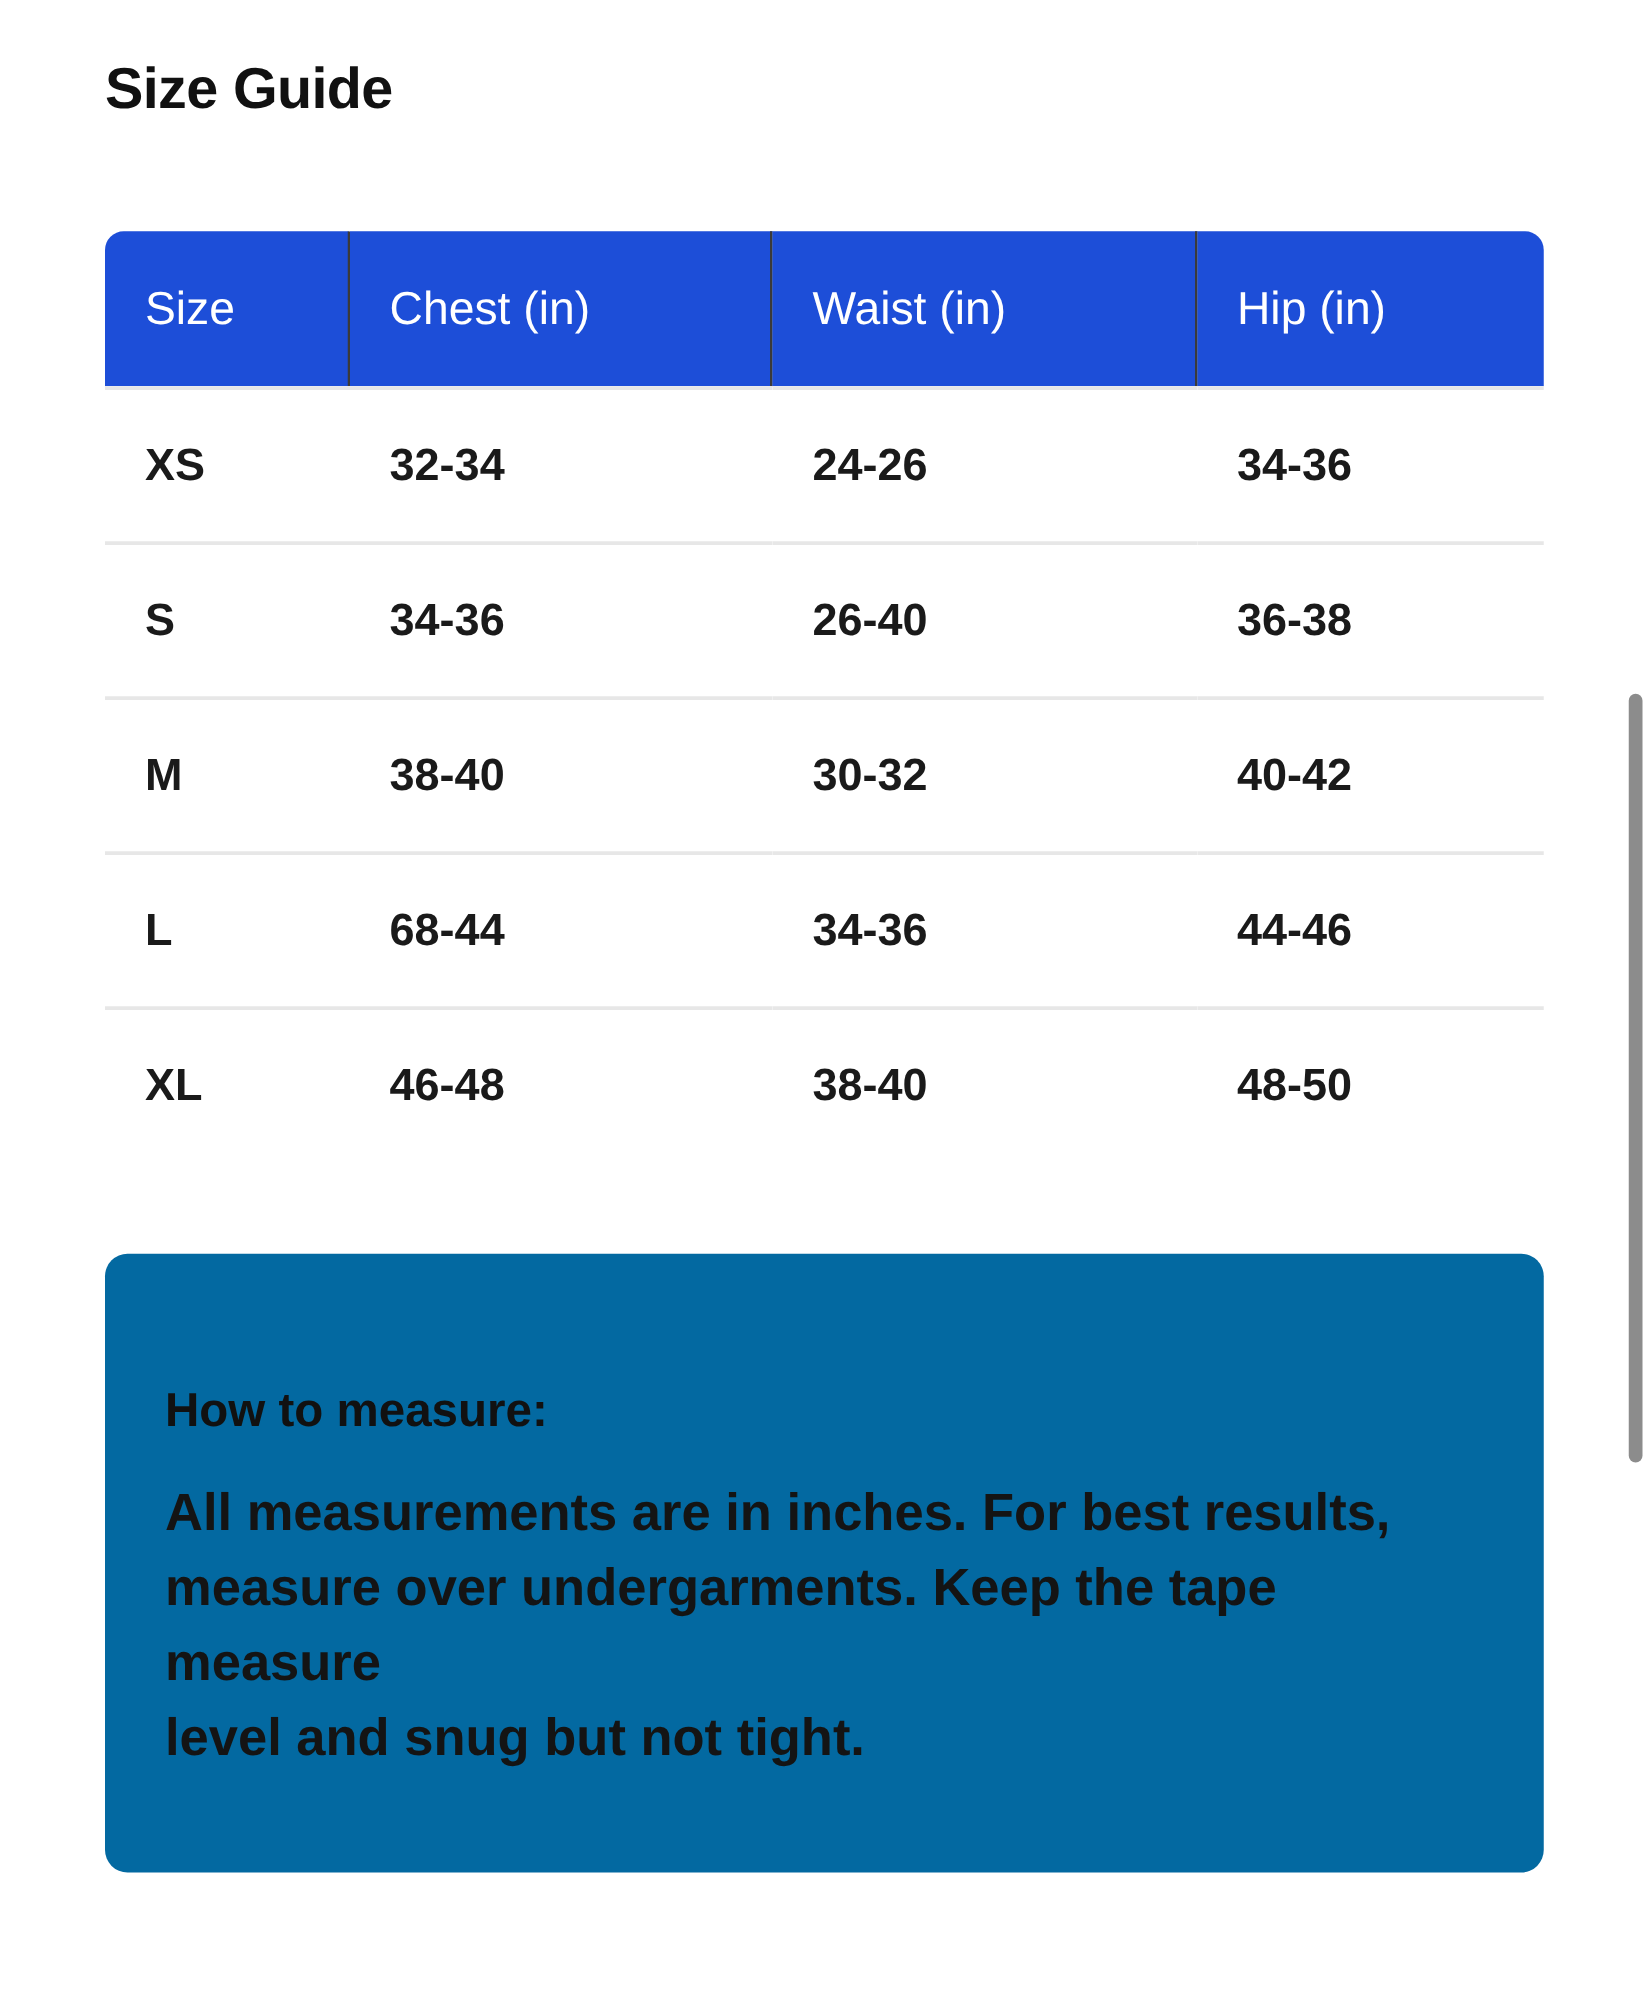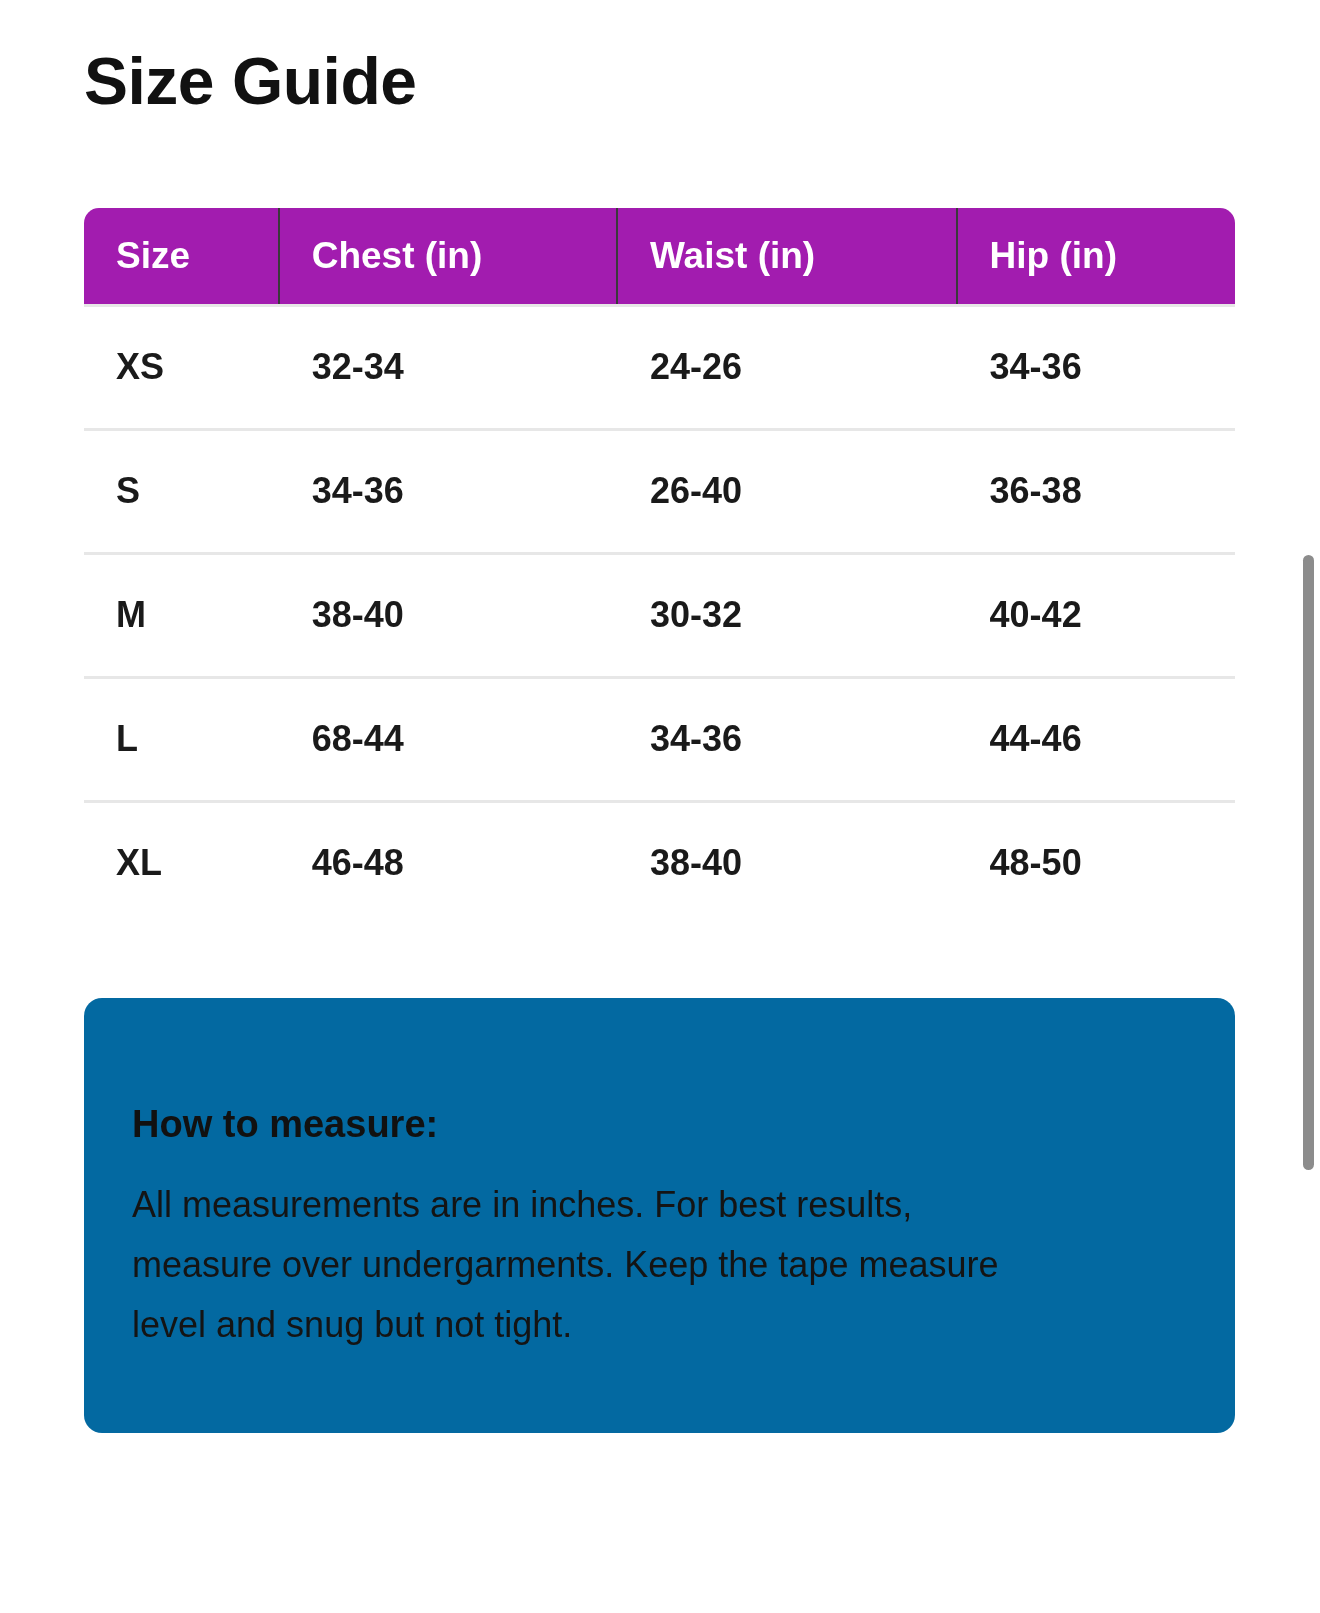--- a/index.html
+++ b/index.html
@@ -11,45 +11,45 @@
     font-family: "Liberation Sans", sans-serif;
     color: #141414;
     position: relative;
     overflow: hidden;
   }
   .page {
     padding: 0 85px 0 84px;
   }
   .page-title {
     margin: 44px 0 0 0;
-    font-size: 66px;
+    font-size: 46px;
     line-height: 1.15;
     font-weight: 700;
     letter-spacing: -0.5px;
     color: #111111;
   }
   .page-subtitle {
     margin: 52px 0 0 0;
     font-size: 37px;
     line-height: 1.2;
     font-weight: 600;
     color: #4a4a4a;
   }
   table.size-table {
     margin-top: 88px;
     width: 100%;
     border-collapse: separate;
     border-spacing: 0;
   }
   table.size-table thead th {
-    background: #a21caf;
+    background: #1d4ed8;
     color: #ffffff;
-    height: 96px;
+    height: 124px;
     font-size: 37px;
-    font-weight: 700;
+    font-weight: 400;
     text-align: left;
     padding: 0 0 0 32px;
     vertical-align: middle;
     border-right: 2px solid #3a3a3a;
   }
   table.size-table thead th:first-child { border-top-left-radius: 15px; }
   table.size-table thead th:last-child  { border-top-right-radius: 15px; border-right: none; }
   table.size-table tbody td {
     height: 124px;
     font-size: 36px;
@@ -69,23 +69,23 @@
   }
   .info-heading {
     margin: 0 0 28px 0;
     font-size: 38px;
     line-height: 1.2;
     font-weight: 700;
     color: #111111;
   }
   .info-body {
     margin: 0;
-    font-size: 36px;
+    font-size: 42px;
     line-height: 60px;
-    font-weight: 400;
+    font-weight: 700;
     color: #141414;
     white-space: pre-line;
   }
   .scrollbar-thumb {
     position: absolute;
     left: 1303px;
     top: 555px;
     width: 11px;
     height: 615px;
     background: #8c8c8c;

